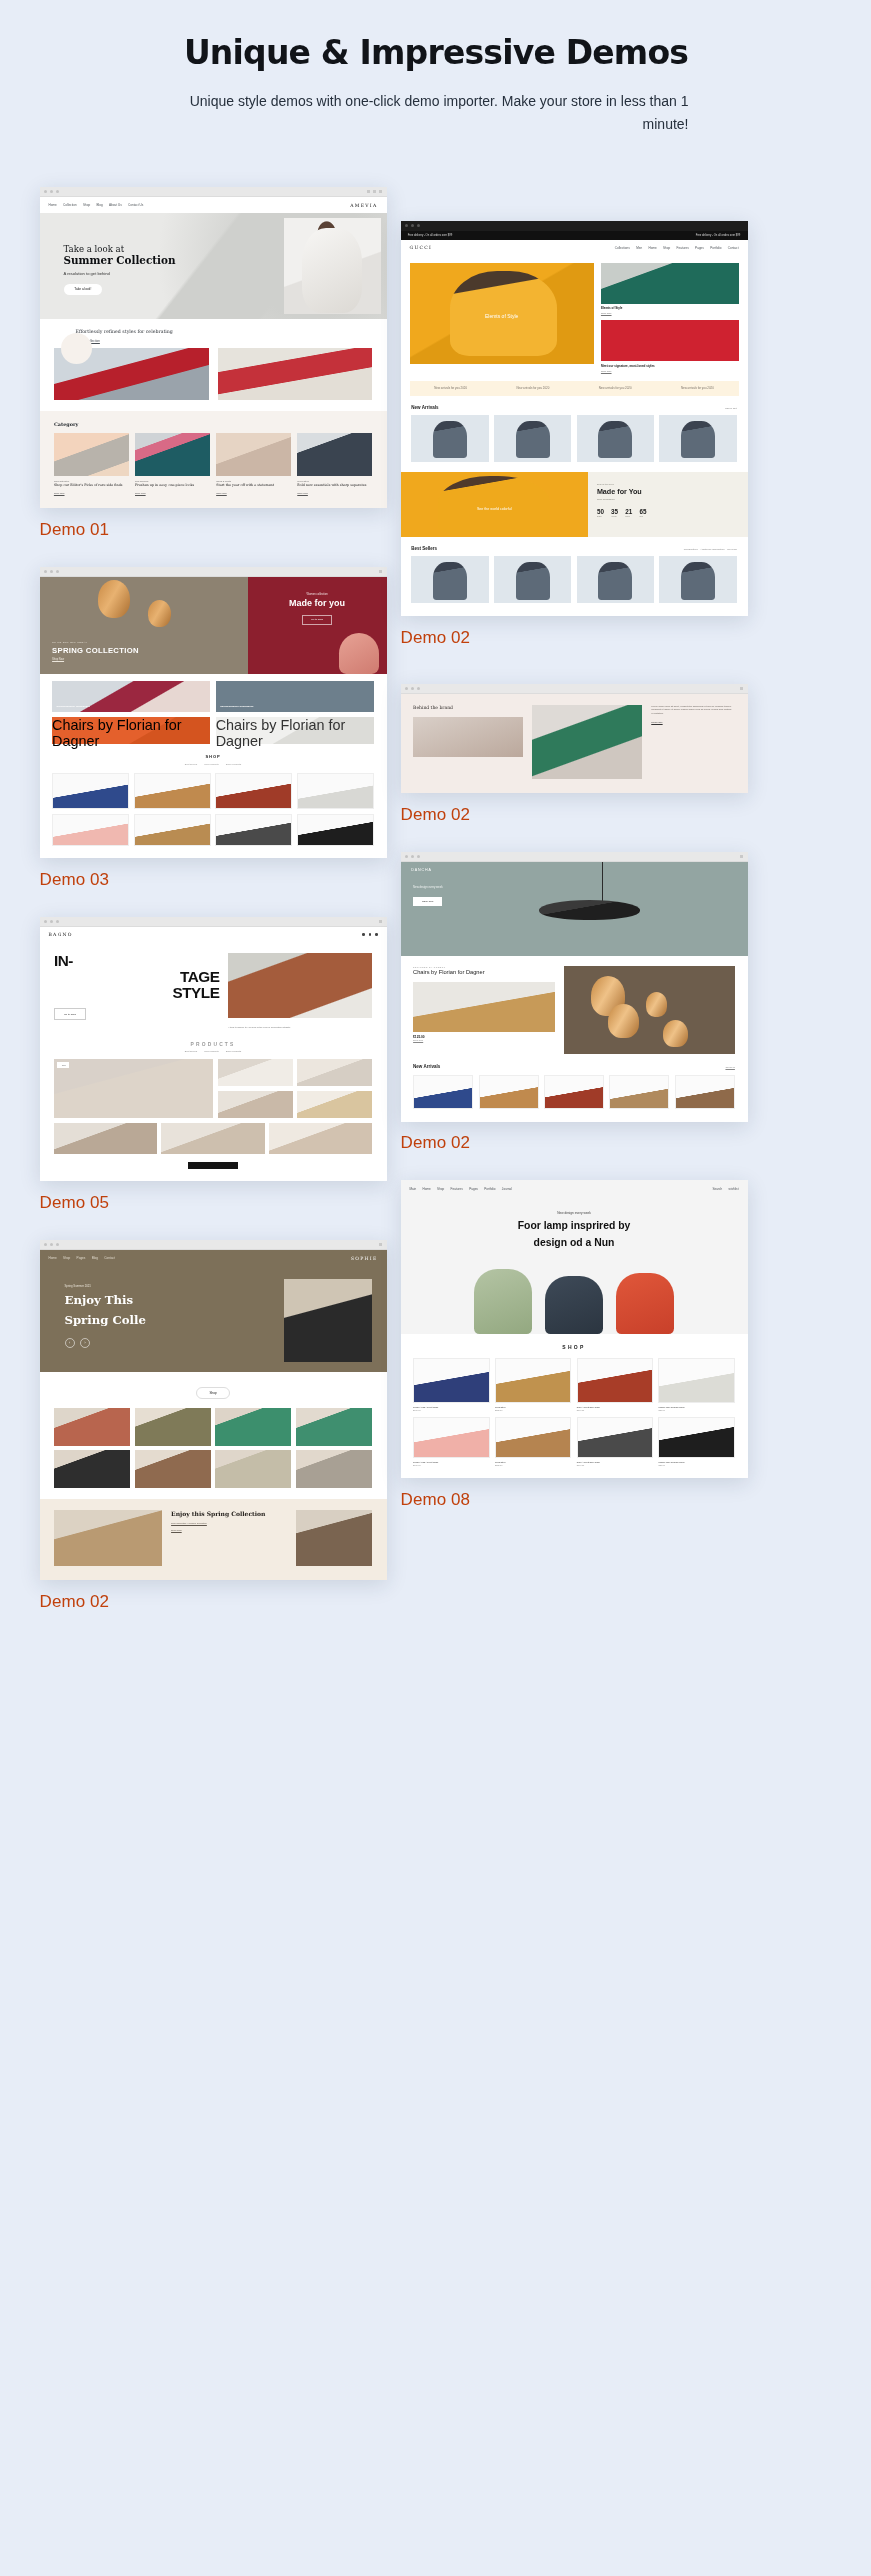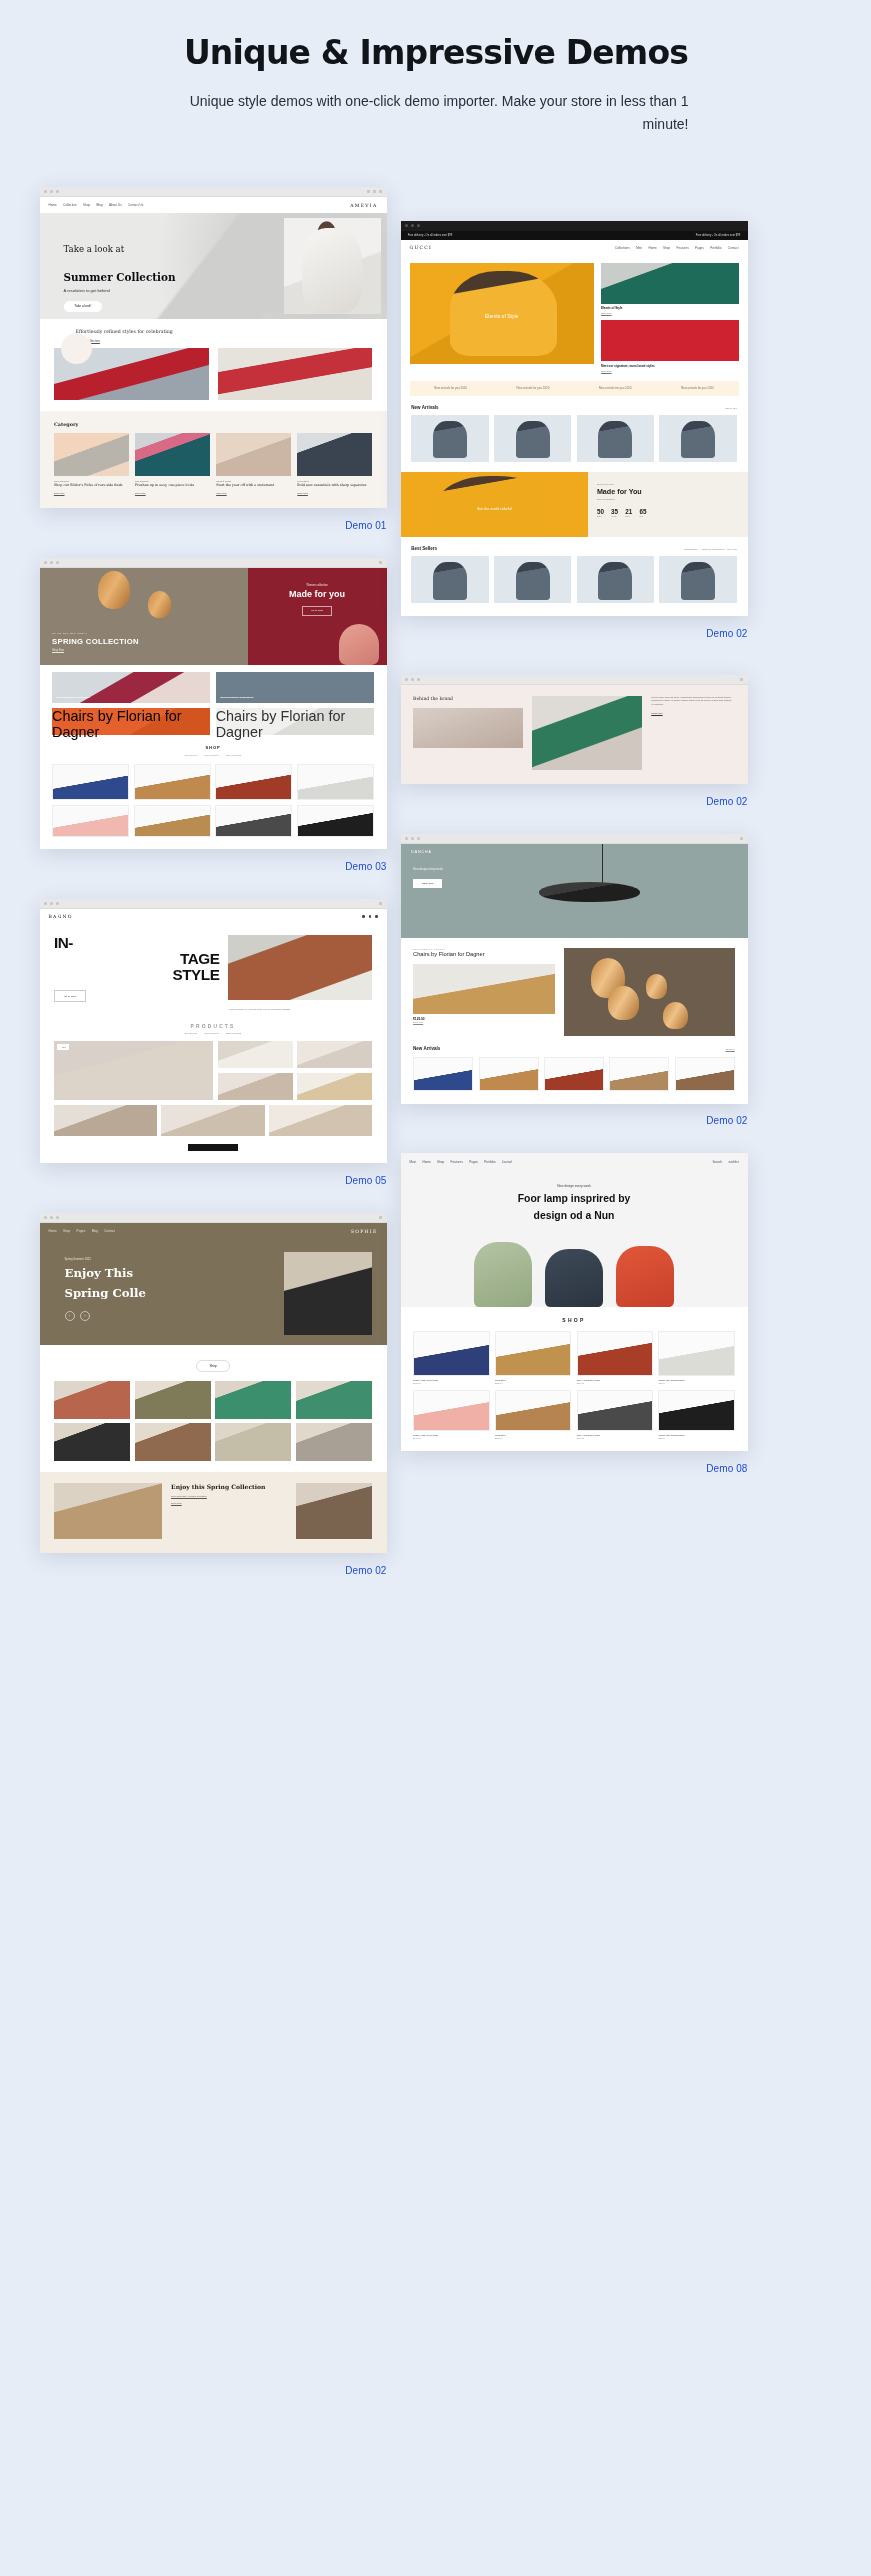--- a/index.html
+++ b/index.html
@@ -36,23 +36,23 @@
     margin: 52px auto 0;
     width: 793px;
     position: relative;
   }
   .demo-col { position: absolute; width: 347px; }
   .col-left  { left: 0; }
   .col-right { left: 361px; }
 
   .demo-block { margin-bottom: 23.4px; }
   .demo-caption {
-    text-align: right;
-    font-size: 10px;
-    color: #1d4ed8;
+    text-align: left;
+    font-size: 17px;
+    color: #c2410c;
     margin-top: 11.7px;
     font-family: "Liberation Sans", sans-serif;
     letter-spacing: 0.1px;
   }
 
   
   .mock {
     width: 100%;
     background: #fff;
     overflow: hidden;
@@ -107,21 +107,21 @@
       radial-gradient(ellipse at 44% 18%, #5a4235 0 12%, rgba(90,66,53,0) 13%),
       linear-gradient(160deg, #f1f0ee 0 52%, #e3e1de 53% 100%);
   }
   .d1-hero .figure::after {
     content: ""; position: absolute; left: 18%; top: 10%;
     width: 62%; height: 88%; border-radius: 40% 40% 30% 30%;
     background: linear-gradient(150deg,#f7f6f4,#dcd9d4);
   }
   .d1-copy { position: absolute; left: 24px; top: 31px; }
   .d1-copy .l1 { font-family: "DejaVu Serif", serif; font-size: 8.6px; color: #15181b; }
-  .d1-copy .l2 { font-family: "DejaVu Serif", serif; font-size: 10.4px; font-weight: bold; color: #0c0e11; margin-top:17px; }
+  .d1-copy .l2 { font-family: "DejaVu Serif", serif; font-size: 10.4px; font-weight: bold; color: #0c0e11; margin-top:0; }
   .d1-copy .l3 { font-size: 4.1px; color: #333; margin-top: 5.4px; }
   .pill {
     display: inline-block; margin-top: 7.2px; background: #fff; color: #111;
     font-size: 3.2px; padding: 3.6px 10.8px; border-radius: 18px;
   }
   .d1-mid { background: #fff; padding: 10px 0 10.8px; position: relative; }
   .d1-mid .blob { position: absolute; left: 21px; top: 14.4px; width: 31px; height: 31px; border-radius: 50%; background: #f6f1ec; }
   .d1-mid .t1 { margin-left: 36px; font-family: "DejaVu Serif", serif; font-size: 4.7px; color: #2d3238; line-height: 1.45; }
   .d1-mid .t2 { margin-left: 36px; font-size: 3.1px; color: #4a5057; margin-top: 3.6px; text-decoration: underline; }
   .d1-photos { display: flex; gap: 9px; margin: 4.5px 14.4px 0; }

